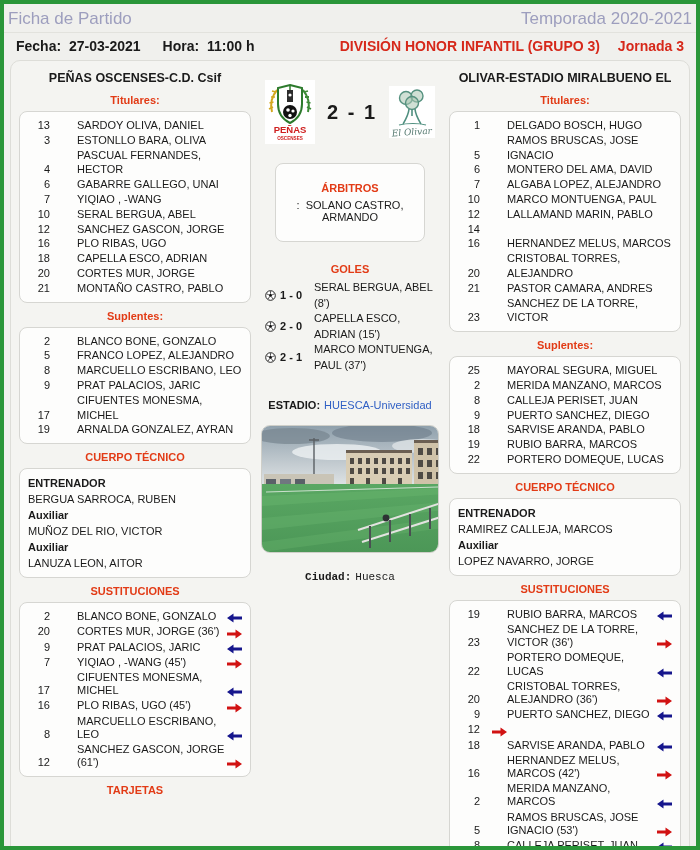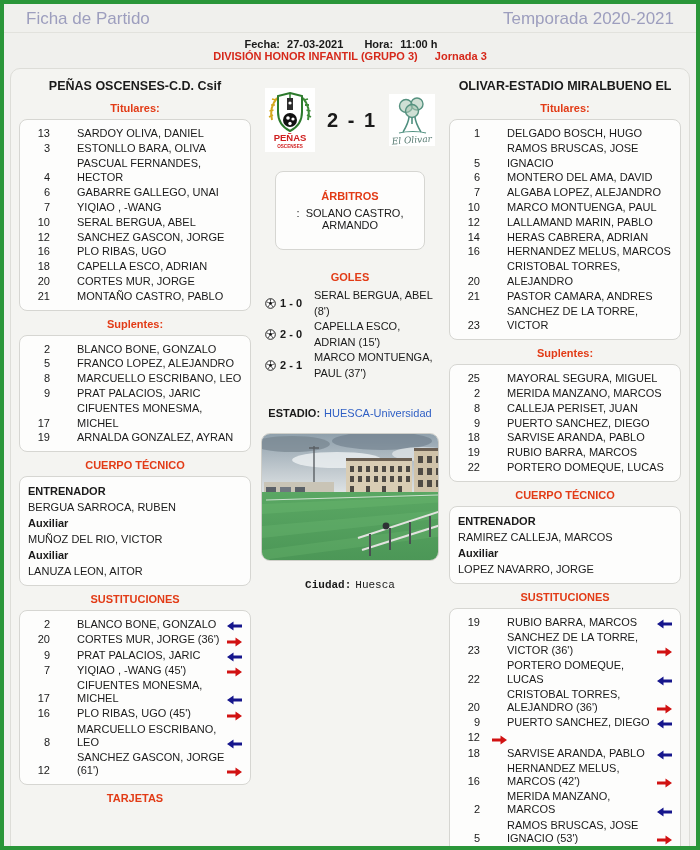--- a/index.html
+++ b/index.html
@@ -3,24 +3,24 @@
 <meta charset="utf-8">
 <style>
   html,body{margin:0;padding:0;background:#e8e8e8;}
   .page{
     position:relative;width:700px;height:850px;box-sizing:border-box;
     border:4px solid #2a9639;background:#f0f0ed;overflow:hidden;
     font-family:"Liberation Sans","DejaVu Sans",sans-serif;color:#1a1a1a;
   }
   
   .titlebar{display:flex;justify-content:space-between;align-items:center;
-    padding:5px 22px 3px;border-bottom:1px solid #e2e2dd;}
+    padding:5px 4px 3px;border-bottom:1px solid #e2e2dd;}
   .titlebar .t{font-size:17px;color:#9d9ebe;}
   .metabar{display:flex;justify-content:space-between;align-items:center;
-    padding:5px 12px 4px;font-size:11px;flex-direction:column;}
+    padding:5px 12px 4px;font-size:14px;}
   .metabar .left b{margin-right:4px;}
   .metabar .left .val{font-weight:bold;margin-right:18px;}
   .metabar .right{color:#d6281a;font-weight:bold;}
   .metabar .right .division{margin-right:14px;}
   
   .panel{margin:2px 6px 6px;border:1px solid #ddddd8;border-radius:10px;
     background:#f4f4f1;padding:6px 4px 8px;display:flex;gap:6px;
     min-height:778px;box-sizing:border-box;}
   .col{display:flex;flex-direction:column;}
   .col.side{width:240px;flex:0 0 240px;}
@@ -485,21 +485,20 @@
           <div class="prow">
             <span class="pnum">10</span>
             <span class="pname">MARCO MONTUENGA, PAUL</span>
           </div>
           <div class="prow">
             <span class="pnum">12</span>
             <span class="pname">LALLAMAND MARIN, PABLO</span>
           </div>
           <div class="prow">
             <span class="pnum">14</span>
-            <span class="pname">HERAS CABRERA, ADRIAN</span>
           </div>
           <div class="prow">
             <span class="pnum">16</span>
             <span class="pname">HERNANDEZ MELUS, MARCOS</span>
           </div>
           <div class="prow">
             <span class="pnum">20</span>
             <span class="pname">CRISTOBAL TORRES, ALEJANDRO</span>
           </div>
           <div class="prow">

